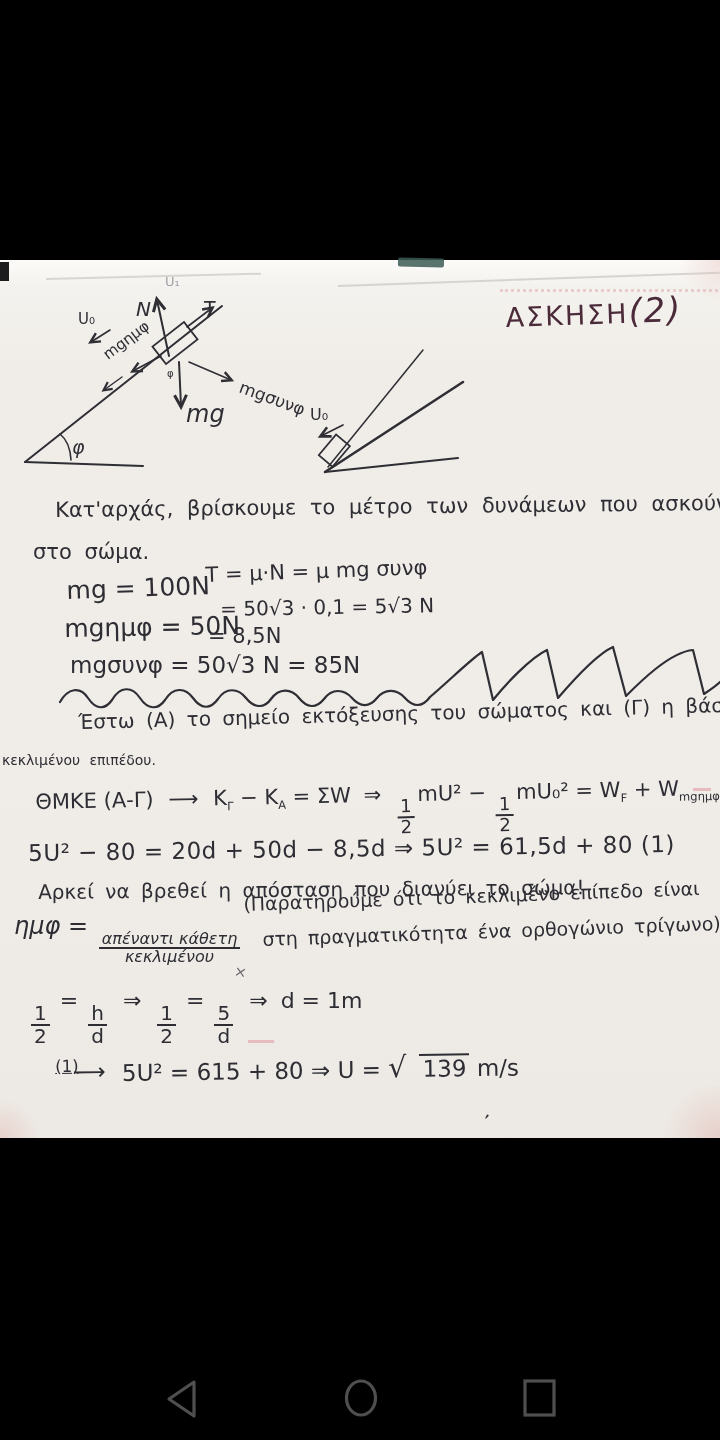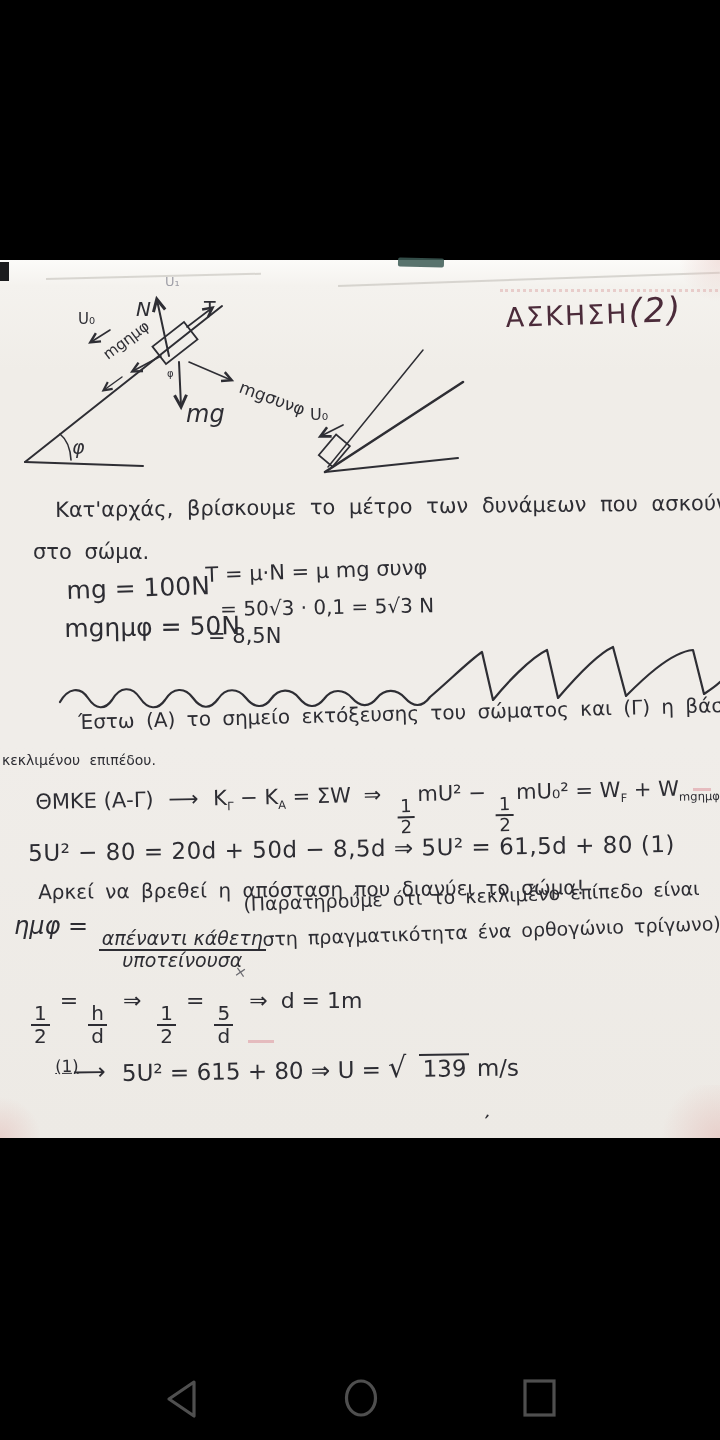--- a/index.html
+++ b/index.html
@@ -99,20 +99,21 @@
   </svg>
 
   <div class="hw" style="left:55px;top:498px;font-size:21px;word-spacing:7px;transform:rotate(-0.6deg);">Κατ'αρχάς, βρίσκουμε το μέτρο των δυνάμεων που ασκούνται</div>
   <div class="hw" style="left:33px;top:540px;font-size:21px;word-spacing:6px;">στο σώμα.</div>
 
   <div class="hw" style="left:66px;top:576px;font-size:25px;transform:rotate(-2deg);">mg = 100N</div>
   <div class="hw" style="left:205px;top:563px;font-size:21px;transform:rotate(-2deg);">T = μ·N = μ mg συνφ</div>
   <div class="hw" style="left:220px;top:597px;font-size:20px;transform:rotate(-1deg);">= 50√3 · 0,1 = 5√3 N</div>
   <div class="hw" style="left:208px;top:624px;font-size:21px;">= 8,5N</div>
   <div class="hw" style="left:64px;top:614px;font-size:25px;transform:rotate(-1deg);">mgημφ = 50N</div>
+  <div class="hw" style="left:70px;top:652px;font-size:23px;">mgσυνφ = 50√3 N = 85N</div>
 
   <svg style="position:absolute;left:50px;top:638px;" width="672" height="78" viewBox="0 0 672 78">
     <path fill="none" stroke="#2e2e34" stroke-width="2.2" stroke-linejoin="round" stroke-linecap="round" d="M10,64 C18,50 30,48 38,60 S55,72 62,62 C70,48 82,48 90,60 S108,72 115,62
          C123,49 135,49 143,60 S160,72 168,61 C176,49 188,50 196,60 S214,71 221,61
          C229,50 241,50 249,60 S266,71 274,61 C282,50 294,51 302,60 S319,70 327,60
          C335,50 347,51 355,60 S372,70 380,59
          C400,42 420,22 432,14 L443,62
          C455,47 480,20 497,12 L508,60
          C520,46 545,17 563,9 L576,58
          C590,44 620,14 643,12 L654,56 C660,52 666,48 670,44"></path>
@@ -145,23 +146,23 @@
     
     
   </div>
 
   <div class="hw" style="left:28px;top:840px;font-size:23px;letter-spacing:.5px;transform:rotate(-0.8deg);">5U² − 80 = 20d + 50d − 8,5d  ⇒  5U² = 61,5d + 80 (1)</div>
 
   <div class="hw" style="left:38px;top:880px;font-size:20px;word-spacing:5px;transform:rotate(-0.5deg);">Αρκεί να βρεθεί η απόσταση που διανύει το σώμα!</div>
 
   <div class="hw" style="left:14px;top:912px;font-size:24px;font-style:italic;">
     <span>ημφ =</span>
-    <span class="frac" style="font-size:19px;">
+    <span class="frac" style="font-size:16px;">
         <span class="fn">απέναντι κάθετη</span>
-        <span class="fd">υποτείνουσα</span>
+        <span class="fd">κεκλιμένου</span>
       </span>
   </div>
 
   <div class="hw" style="left:243px;top:893px;font-size:19px;word-spacing:4px;transform:rotate(-2deg);">(Παρατηρούμε ότι το κεκλιμένο επίπεδο είναι</div>
   <div class="hw" style="left:262px;top:928px;font-size:19px;word-spacing:4px;transform:rotate(-2deg);">στη πραγματικότητα ένα ορθογώνιο τρίγωνο).</div>
 
   <div class="hw" style="left:28px;top:988px;font-size:22px;">
     <span class="frac" style="font-size:20px;">
         <span class="fn">1</span>
         <span class="fd">2</span>

